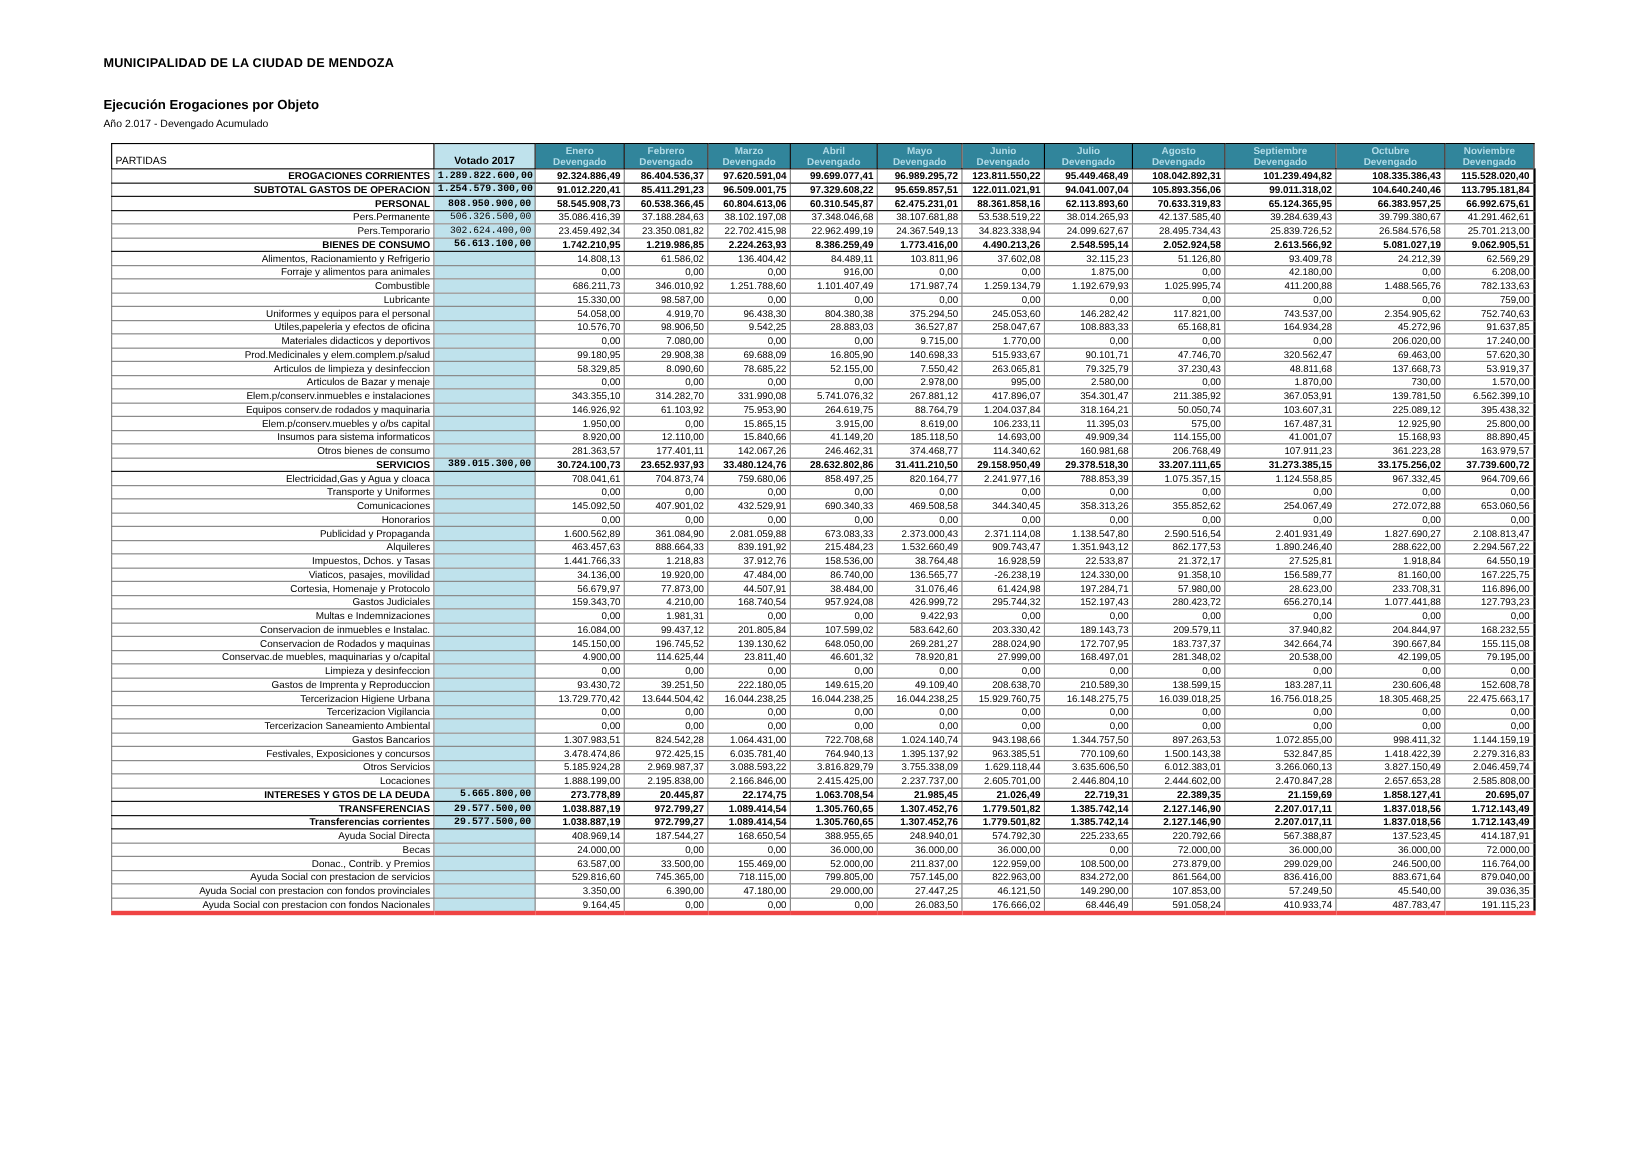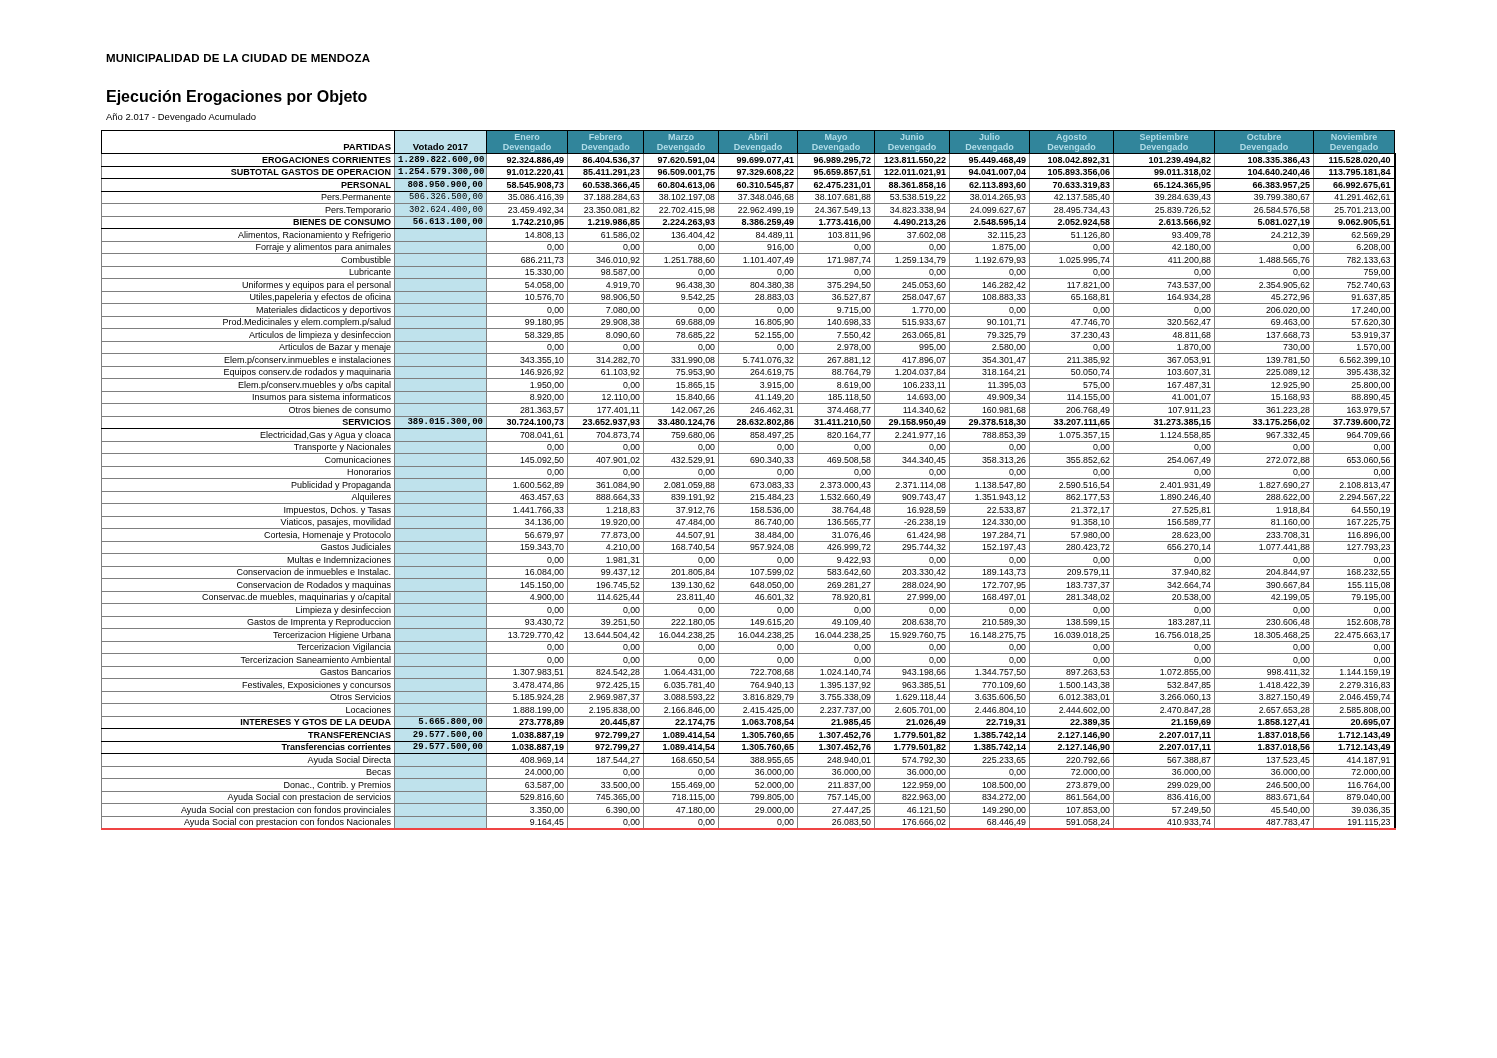--- a/index.html
+++ b/index.html
@@ -1,45 +1,45 @@
 <!DOCTYPE html>
 <html><head>
 <meta charset="utf-8">
 <style>
   html,body{margin:0;padding:0;background:#fff;width:1497px;height:1058px;overflow:hidden;
     font-family:"Liberation Sans","DejaVu Sans",sans-serif;color:#000;}
   .sheet{position:relative;width:1497px;height:1058px;background:#fff;}
-  .titleblock{position:absolute;left:106px;top:52px;}
+  .titleblock{position:absolute;left:94px;top:52px;}
   .t1{font-size:11.5px;font-weight:bold;letter-spacing:.2px;}
-  .t2{font-size:16px;font-weight:bold;margin-top:24px;}
+  .t2{font-size:12px;font-weight:bold;margin-top:24px;}
   .t3{font-size:9.5px;margin-top:5px;}
   table.grid{position:absolute;left:101px;top:130px;border-collapse:collapse;table-layout:fixed;
     width:1293px;font-size:9px;}
   table.grid col.c-part{width:293px;}
   table.grid col.c-vot{width:92px;}
   table.grid col.c-m0{width:81px;} table.grid col.c-m1{width:76px;}
   table.grid col.c-m2{width:75px;} table.grid col.c-m3{width:79px;}
   table.grid col.c-m4{width:77px;} table.grid col.c-m5{width:75px;}
   table.grid col.c-m6{width:80px;} table.grid col.c-m7{width:84px;}
   table.grid col.c-m8{width:101px;} table.grid col.c-m9{width:99px;}
   table.grid col.c-m10{width:81px;}
   table.grid th,table.grid td{border:1px solid #7f7f7f;padding:0.5px 3px;line-height:10.5px;
     overflow:hidden;white-space:nowrap;}
   table.grid th{border-color:#000;}
-  th.h-part{background:#fff;font-weight:bold;font-size:9.5px;text-align:right;vertical-align:bottom;border:2px solid #000;}
+  th.h-part{background:#fff;font-weight:normal;font-size:9.5px;text-align:left;vertical-align:bottom;border:2px solid #000;}
   th.h-vot{background:#bfe2ec;font-weight:bold;font-size:9.5px;text-align:center;vertical-align:bottom;border:2px solid #000;}
   th.h-month{background:#31859b;color:#b0dce8;font-weight:bold;font-size:9px;text-align:center;
     vertical-align:middle;border:2px solid #000;}
   td.label{text-align:right;border-left:2px solid #000;border-right:1px solid #000;}
   td.label.indent{padding-left:18px;}
   td.num{text-align:right;border-left:1px solid #000;border-right:1px solid #000;font-size:8.8px;}
   td.votado{background:#bfe2ec;font-family:Liberation Mono, monospace;}
   tr.bold-row td{font-weight:bold;border-top:1.8px solid #000;border-bottom:1.8px solid #000;font-size:9px;}
   tr td:last-child{border-right:2px solid #000;}
-  tbody tr:last-child td{border-bottom:2px solid #ef4444;}
+  tbody tr:last-child td{border-bottom:4px solid #ef4444;}
 </style>
 </head>
 <body>
 
 <div class="sheet">
   <div class="titleblock">
     <div class="t1">MUNICIPALIDAD DE LA CIUDAD DE MENDOZA</div>
     <div class="t2">Ejecución Erogaciones por Objeto</div>
     <div class="t3">Año 2.017 - Devengado  Acumulado</div>
   </div>
@@ -451,21 +451,21 @@
           <td class="num">858.497,25</td>
           <td class="num">820.164,77</td>
           <td class="num">2.241.977,16</td>
           <td class="num">788.853,39</td>
           <td class="num">1.075.357,15</td>
           <td class="num">1.124.558,85</td>
           <td class="num">967.332,45</td>
           <td class="num">964.709,66</td>
         </tr>
         <tr>
-          <td class="label">Transporte y Nacionales</td>
+          <td class="label">Transporte y Uniformes</td>
           <td class="num votado"></td>
           <td class="num">0,00</td>
           <td class="num">0,00</td>
           <td class="num">0,00</td>
           <td class="num">0,00</td>
           <td class="num">0,00</td>
           <td class="num">0,00</td>
           <td class="num">0,00</td>
           <td class="num">0,00</td>
           <td class="num">0,00</td>

